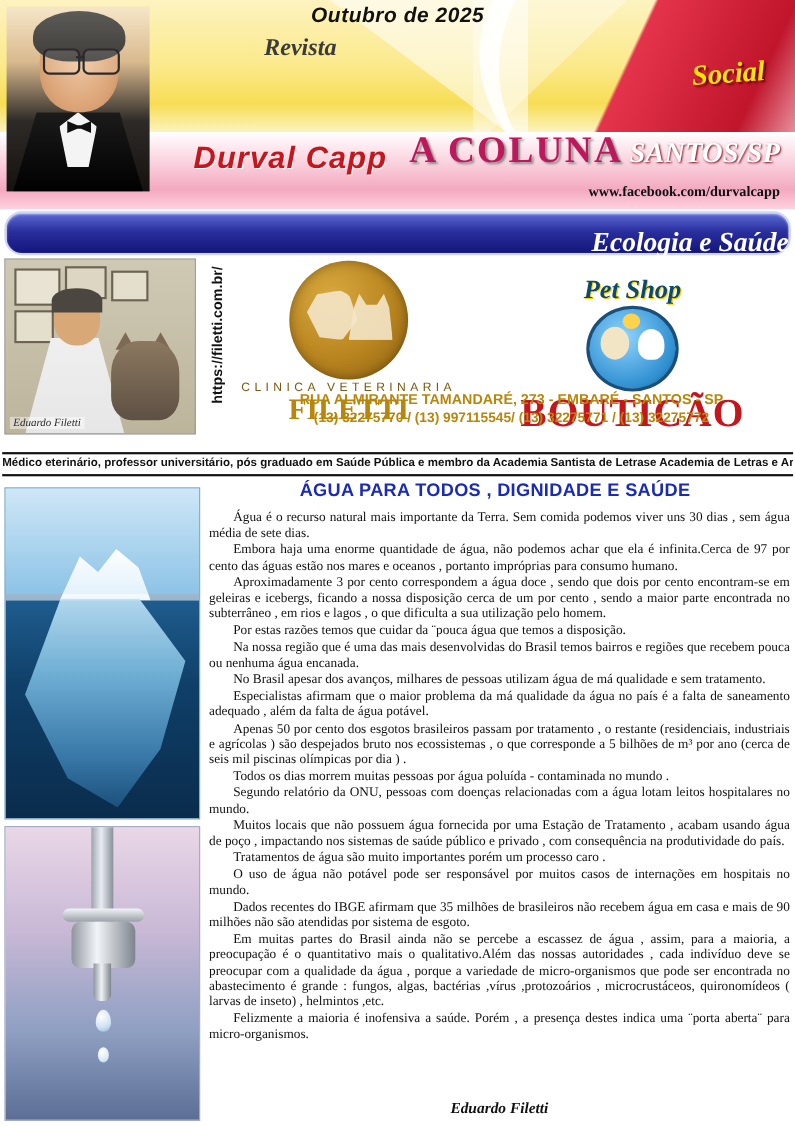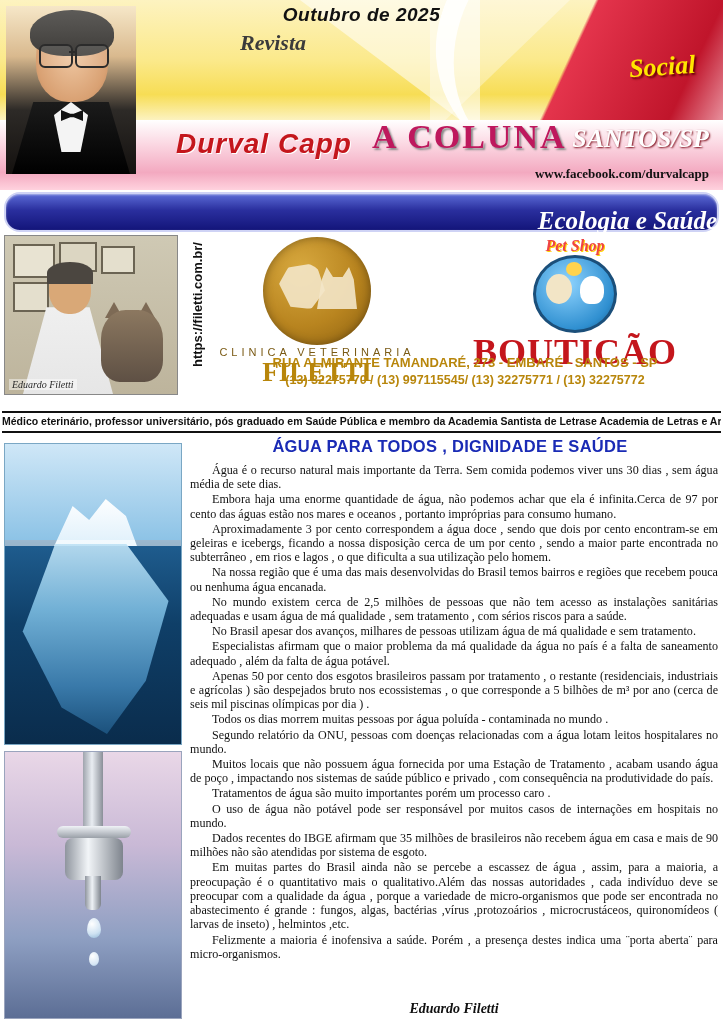--- a/index.html
+++ b/index.html
@@ -212,21 +212,21 @@
   .vet-name{
     font-family:"Liberation Serif", serif;font-weight:bold;font-size:27px;color:#b8860b;line-height:28px;
   }
 
   .ad-pet{
     position:absolute;left:430px;top:0;width:290px;height:158px;
     background:#ffffff;text-align:center;
   }
   .pet-title{
     font-family:"Liberation Serif", serif;font-style:italic;font-weight:bold;
-    font-size:16px;color:#ef4444;margin-top:2px;
+    font-size:24px;color:#0c4a6e;margin-top:16px;
     text-shadow:1px 1px 0 #ffd400;
   }
   .pet-badge{
     position:relative;margin:0 auto;width:78px;height:72px;border-radius:50%;
     background:radial-gradient(circle at 40% 35%, #8fd4ff 0%, #2f8fd0 70%, #15547f 100%);
     border:3px solid #1b4f7a;
   }
   .pet-dog2{position:absolute;left:10px;top:16px;width:26px;height:30px;border-radius:50%;background:#f2e5c6;}
   .pet-cat2{position:absolute;right:10px;top:18px;width:24px;height:28px;border-radius:50% 50% 40% 40%;background:#fff;}
   .pet-bird{position:absolute;left:30px;top:4px;width:16px;height:14px;border-radius:50%;background:#ffd34d;}
@@ -401,22 +401,22 @@
       <div class="tap-spout"></div>
       <div class="tap-drop"></div>
       <div class="tap-drop2"></div>
     </div>
 
     <div class="art-title">ÁGUA PARA TODOS , DIGNIDADE E SAÚDE</div>
     <div class="art-body">
         <p>Água é  o recurso natural mais importante da Terra. Sem comida podemos viver uns 30 dias , sem água média de sete dias.</p>
         <p>Embora haja uma enorme quantidade de água, não podemos achar que ela é infinita.Cerca de 97 por cento das águas estão nos mares e oceanos , portanto impróprias para consumo humano.</p>
         <p>Aproximadamente 3 por cento correspondem a água doce , sendo que dois por cento encontram-se em geleiras e icebergs, ficando a nossa disposição cerca de um por cento , sendo a maior parte encontrada no subterrâneo , em rios e lagos , o que dificulta a sua utilização pelo homem.</p>
+        <p>Por estas razões temos que cuidar da ¨pouca água que temos a disposição.</p>
         <p>Na nossa região que é uma das mais desenvolvidas do Brasil temos bairros e regiões  que recebem pouca ou nenhuma água encanada.</p>
-        <p>No mundo existem cerca de 2,5 milhões de pessoas que não tem acesso as instalações sanitárias adequadas e usam água de má qualidade , sem tratamento , com sérios riscos para a saúde.</p>
         <p>No Brasil apesar dos avanços, milhares de pessoas utilizam água de má qualidade e sem tratamento.</p>
         <p>Especialistas afirmam que o maior problema da má qualidade da água no país é a falta de saneamento adequado , além da falta de água potável.</p>
         <p>Apenas 50 por cento dos esgotos brasileiros passam por tratamento , o restante (residenciais, industriais e agrícolas ) são despejados bruto nos ecossistemas , o que corresponde a 5 bilhões de m³ por ano (cerca de seis mil piscinas olímpicas por dia ) .</p>
         <p>Todos os dias morrem muitas pessoas por água poluída - contaminada no mundo .</p>
         <p>Segundo relatório da ONU, pessoas com doenças relacionadas com a água lotam leitos hospitalares no mundo.</p>
         <p>Muitos locais que não possuem água fornecida por uma Estação de Tratamento , acabam usando água de poço , impactando nos sistemas de saúde público e privado , com consequência na produtividade do país.</p>
         <p>Tratamentos de água são muito importantes porém um processo caro .</p>
         <p>O uso de água não potável pode ser responsável por muitos casos de internações em hospitais no mundo.</p>
         <p>Dados recentes do IBGE afirmam que 35 milhões de brasileiros não recebem água em casa e mais de 90 milhões não são atendidas por sistema de esgoto.</p>
         <p>Em muitas partes do Brasil ainda não se percebe a escassez de água , assim, para a maioria, a preocupação é o quantitativo mais o qualitativo.Além das nossas autoridades , cada indivíduo deve se preocupar com a qualidade da água , porque a variedade de micro-organismos que pode ser encontrada no abastecimento é grande : fungos, algas, bactérias ,vírus ,protozoários , microcrustáceos, quironomídeos ( larvas de inseto) , helmintos ,etc.</p>

